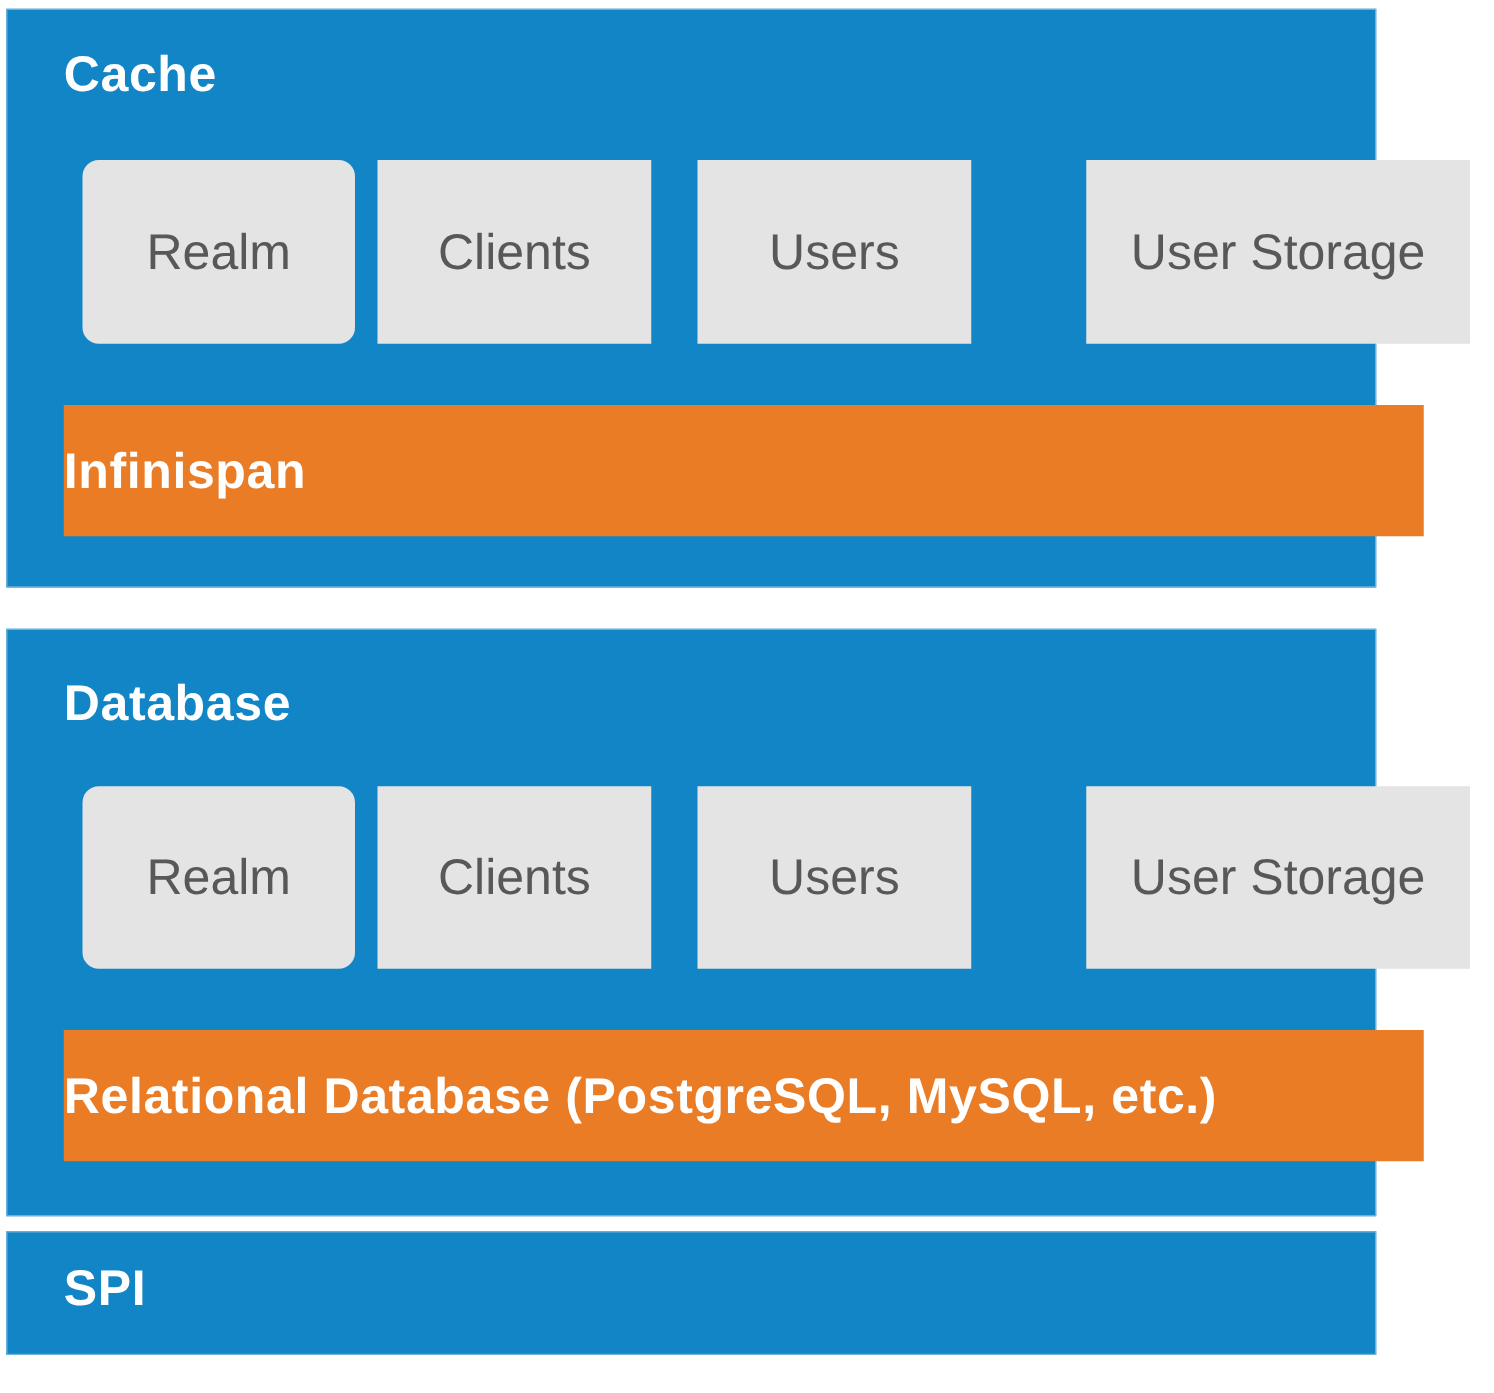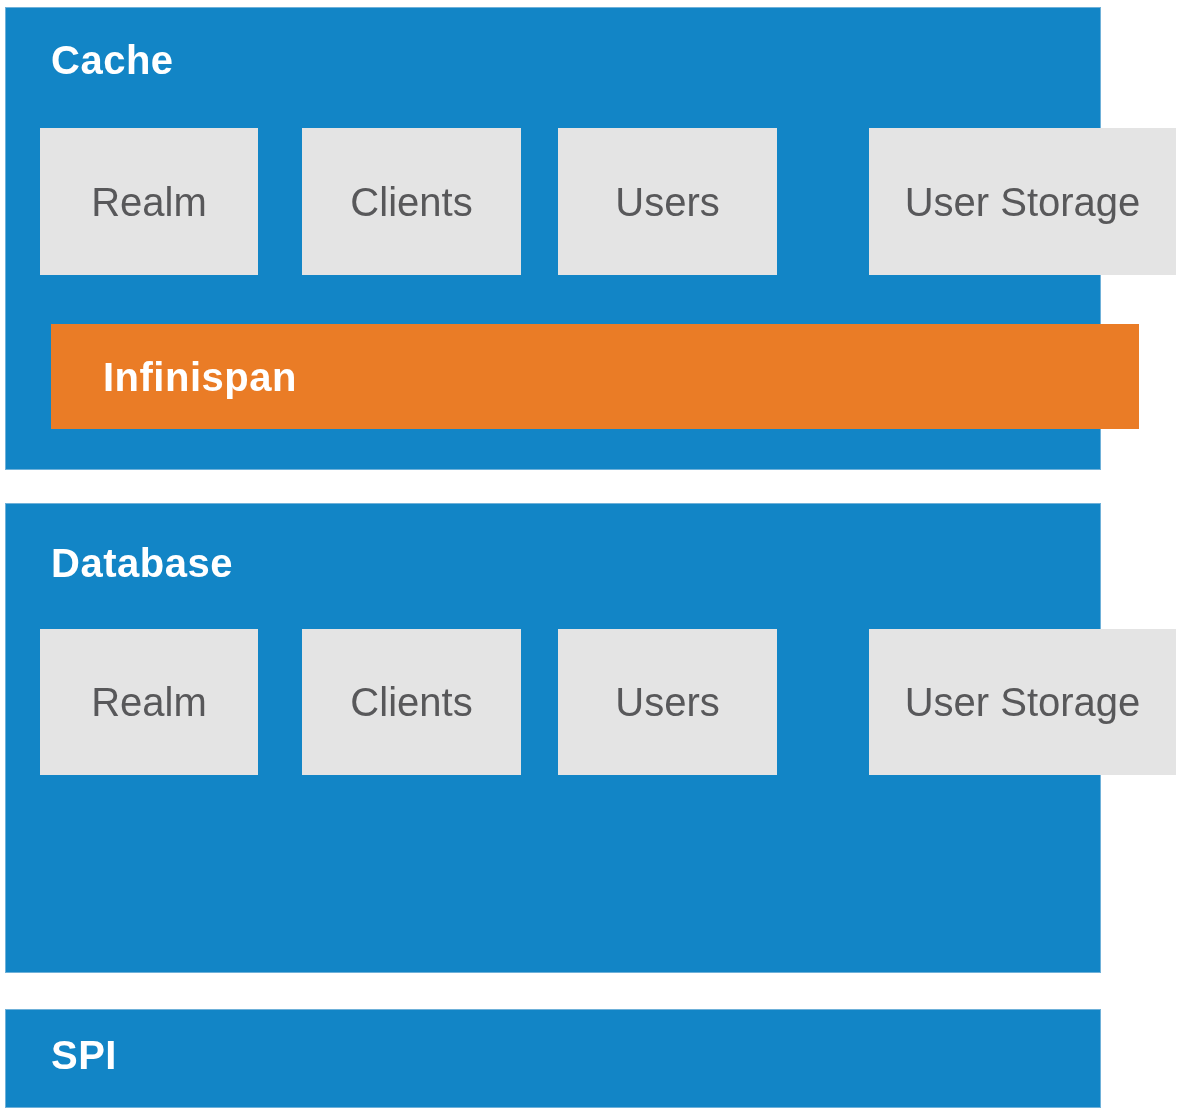--- a/index.html
+++ b/index.html
@@ -17,21 +17,21 @@
   .panel {
     position: absolute;
     left: 5px;
     width: 1096px;
     background: var(--panel-blue, #1285c6);
     border: 1px solid #6fb1d9;
     box-sizing: border-box;
   }
   .panel-cache    { top: 7px;    height: 463px; }
   .panel-database { top: 503px;  height: 470px; padding-left: 19px; }
-  .panel-spi      { top: 1009px; height: 99px;  }
+  .panel-spi      { top: 985px; height: 99px;  }
 
   .panel-title {
     position: absolute;
     left: 45px;
     margin: 0;
     font-size: 40px;
     font-weight: bold;
     letter-spacing: 0.5px;
     line-height: 1;
     color: var(--title-white, #ffffff);
@@ -47,38 +47,37 @@
     align-items: center;
     justify-content: center;
   }
   .panel-cache    .gray-box { top: 120px; height: 147px; }
   .panel-database .gray-box { top: 125px; height: 146px; }
   .gray-box .box-label {
     font-size: 40px;
     line-height: 1;
     color: var(--box-text-gray, #58585a);
   }
-  .box-pos-1 { left: 34px;  width: 218px; }
+  .box-pos-1 { left: 60px;  width: 218px; border-radius: 13px; }
   .box-pos-2 { left: 296px; width: 219px; }
   .box-pos-3 { left: 552px; width: 219px; }
   .box-pos-4 { left: 863px; width: 307px; }
 
   .orange-bar {
     position: absolute;
     left: 45px;
     width: 1088px;
     height: 105px;
     background: var(--bar-orange, #ea7c26);
     display: flex;
     align-items: center;
   }
   .panel-cache    .orange-bar { top: 316px; }
   .panel-database .orange-bar { top: 320px; }
   .orange-bar .bar-label {
-    margin-left: 52px;
     font-size: 40px;
     font-weight: bold;
     letter-spacing: 0.5px;
     line-height: 1;
     color: var(--title-white, #ffffff);
   }
 </style>
 </head>
 <body style="--panel-blue: #1285c6; --bar-orange: #ea7c26; --box-gray: #e4e4e4; --box-text-gray: #58585a; --title-white: #ffffff;">
 
@@ -112,17 +111,20 @@
   <div class="gray-box box-pos-2">
     <span class="box-label">Clients</span>
   </div>
   <div class="gray-box box-pos-3">
     <span class="box-label">Users</span>
   </div>
   <div class="gray-box box-pos-4">
     <span class="box-label">User Storage</span>
   </div>
 
+  <div class="orange-bar">
+    <span class="bar-label">Relational Database (PostgreSQL, MySQL, etc.)</span>
+  </div>
 </section>
 
 <section class="panel panel-spi">
   <h2 class="panel-title">SPI</h2>
 </section>
 
 </body></html>

